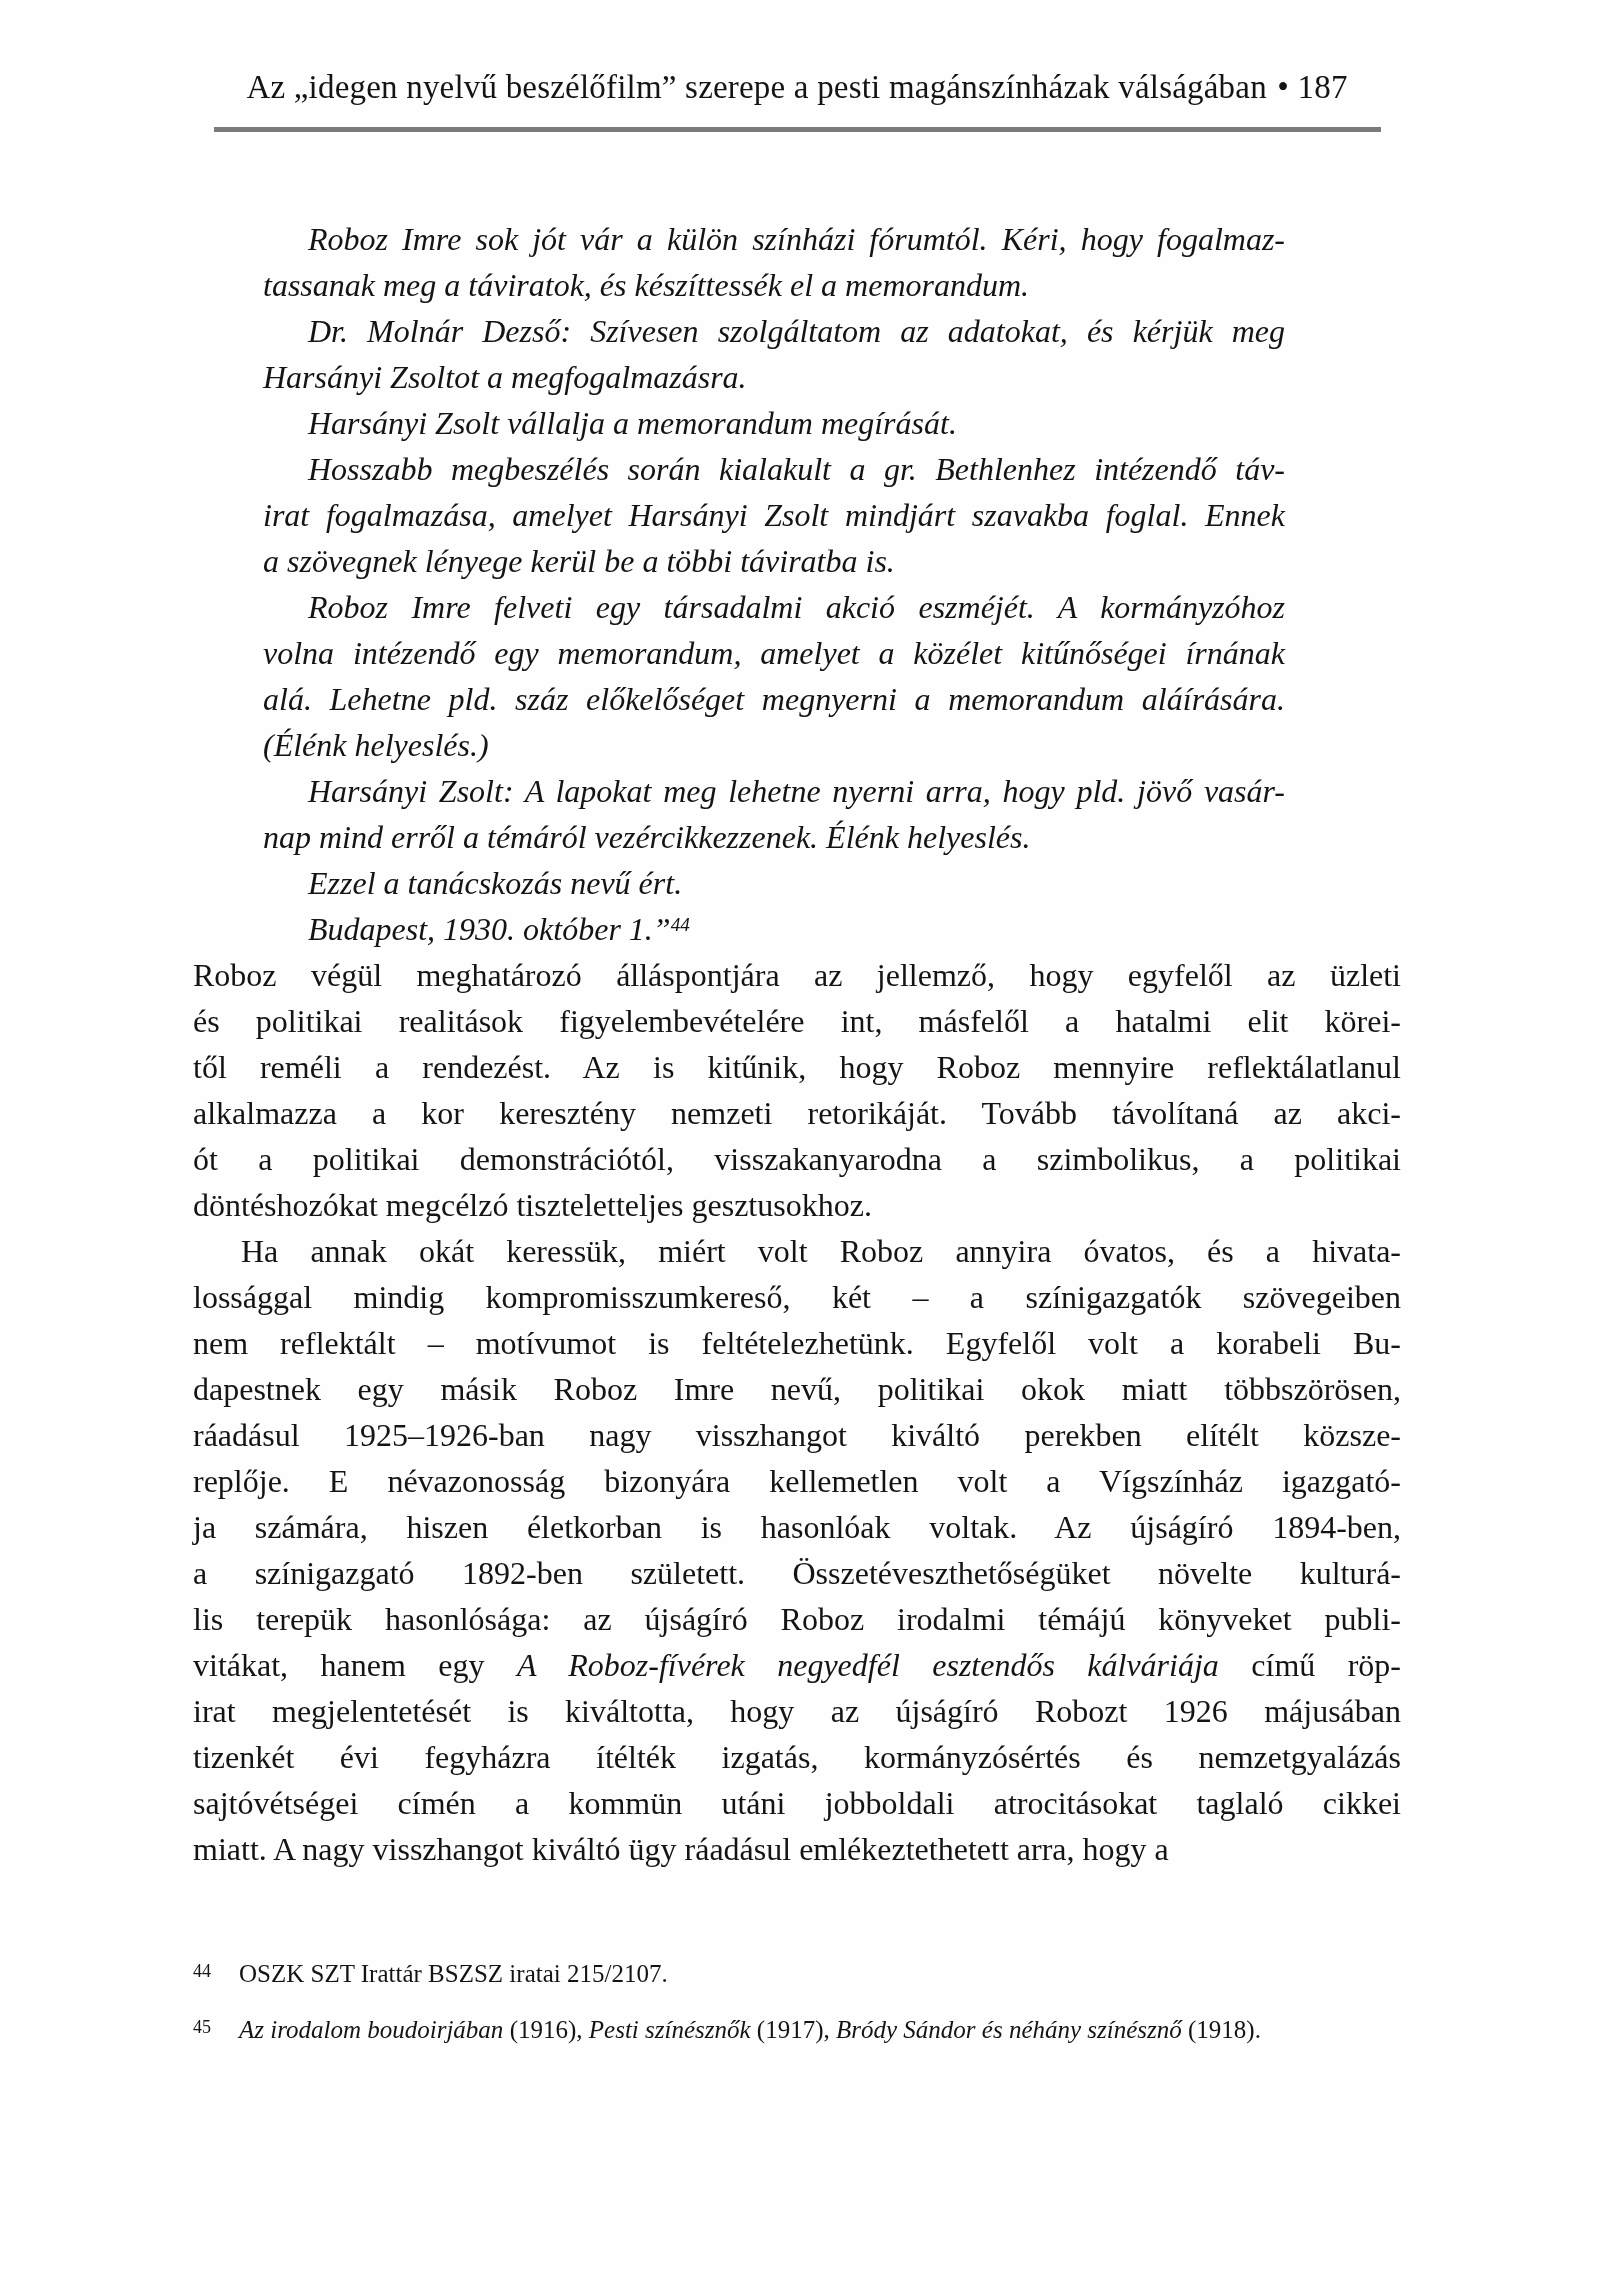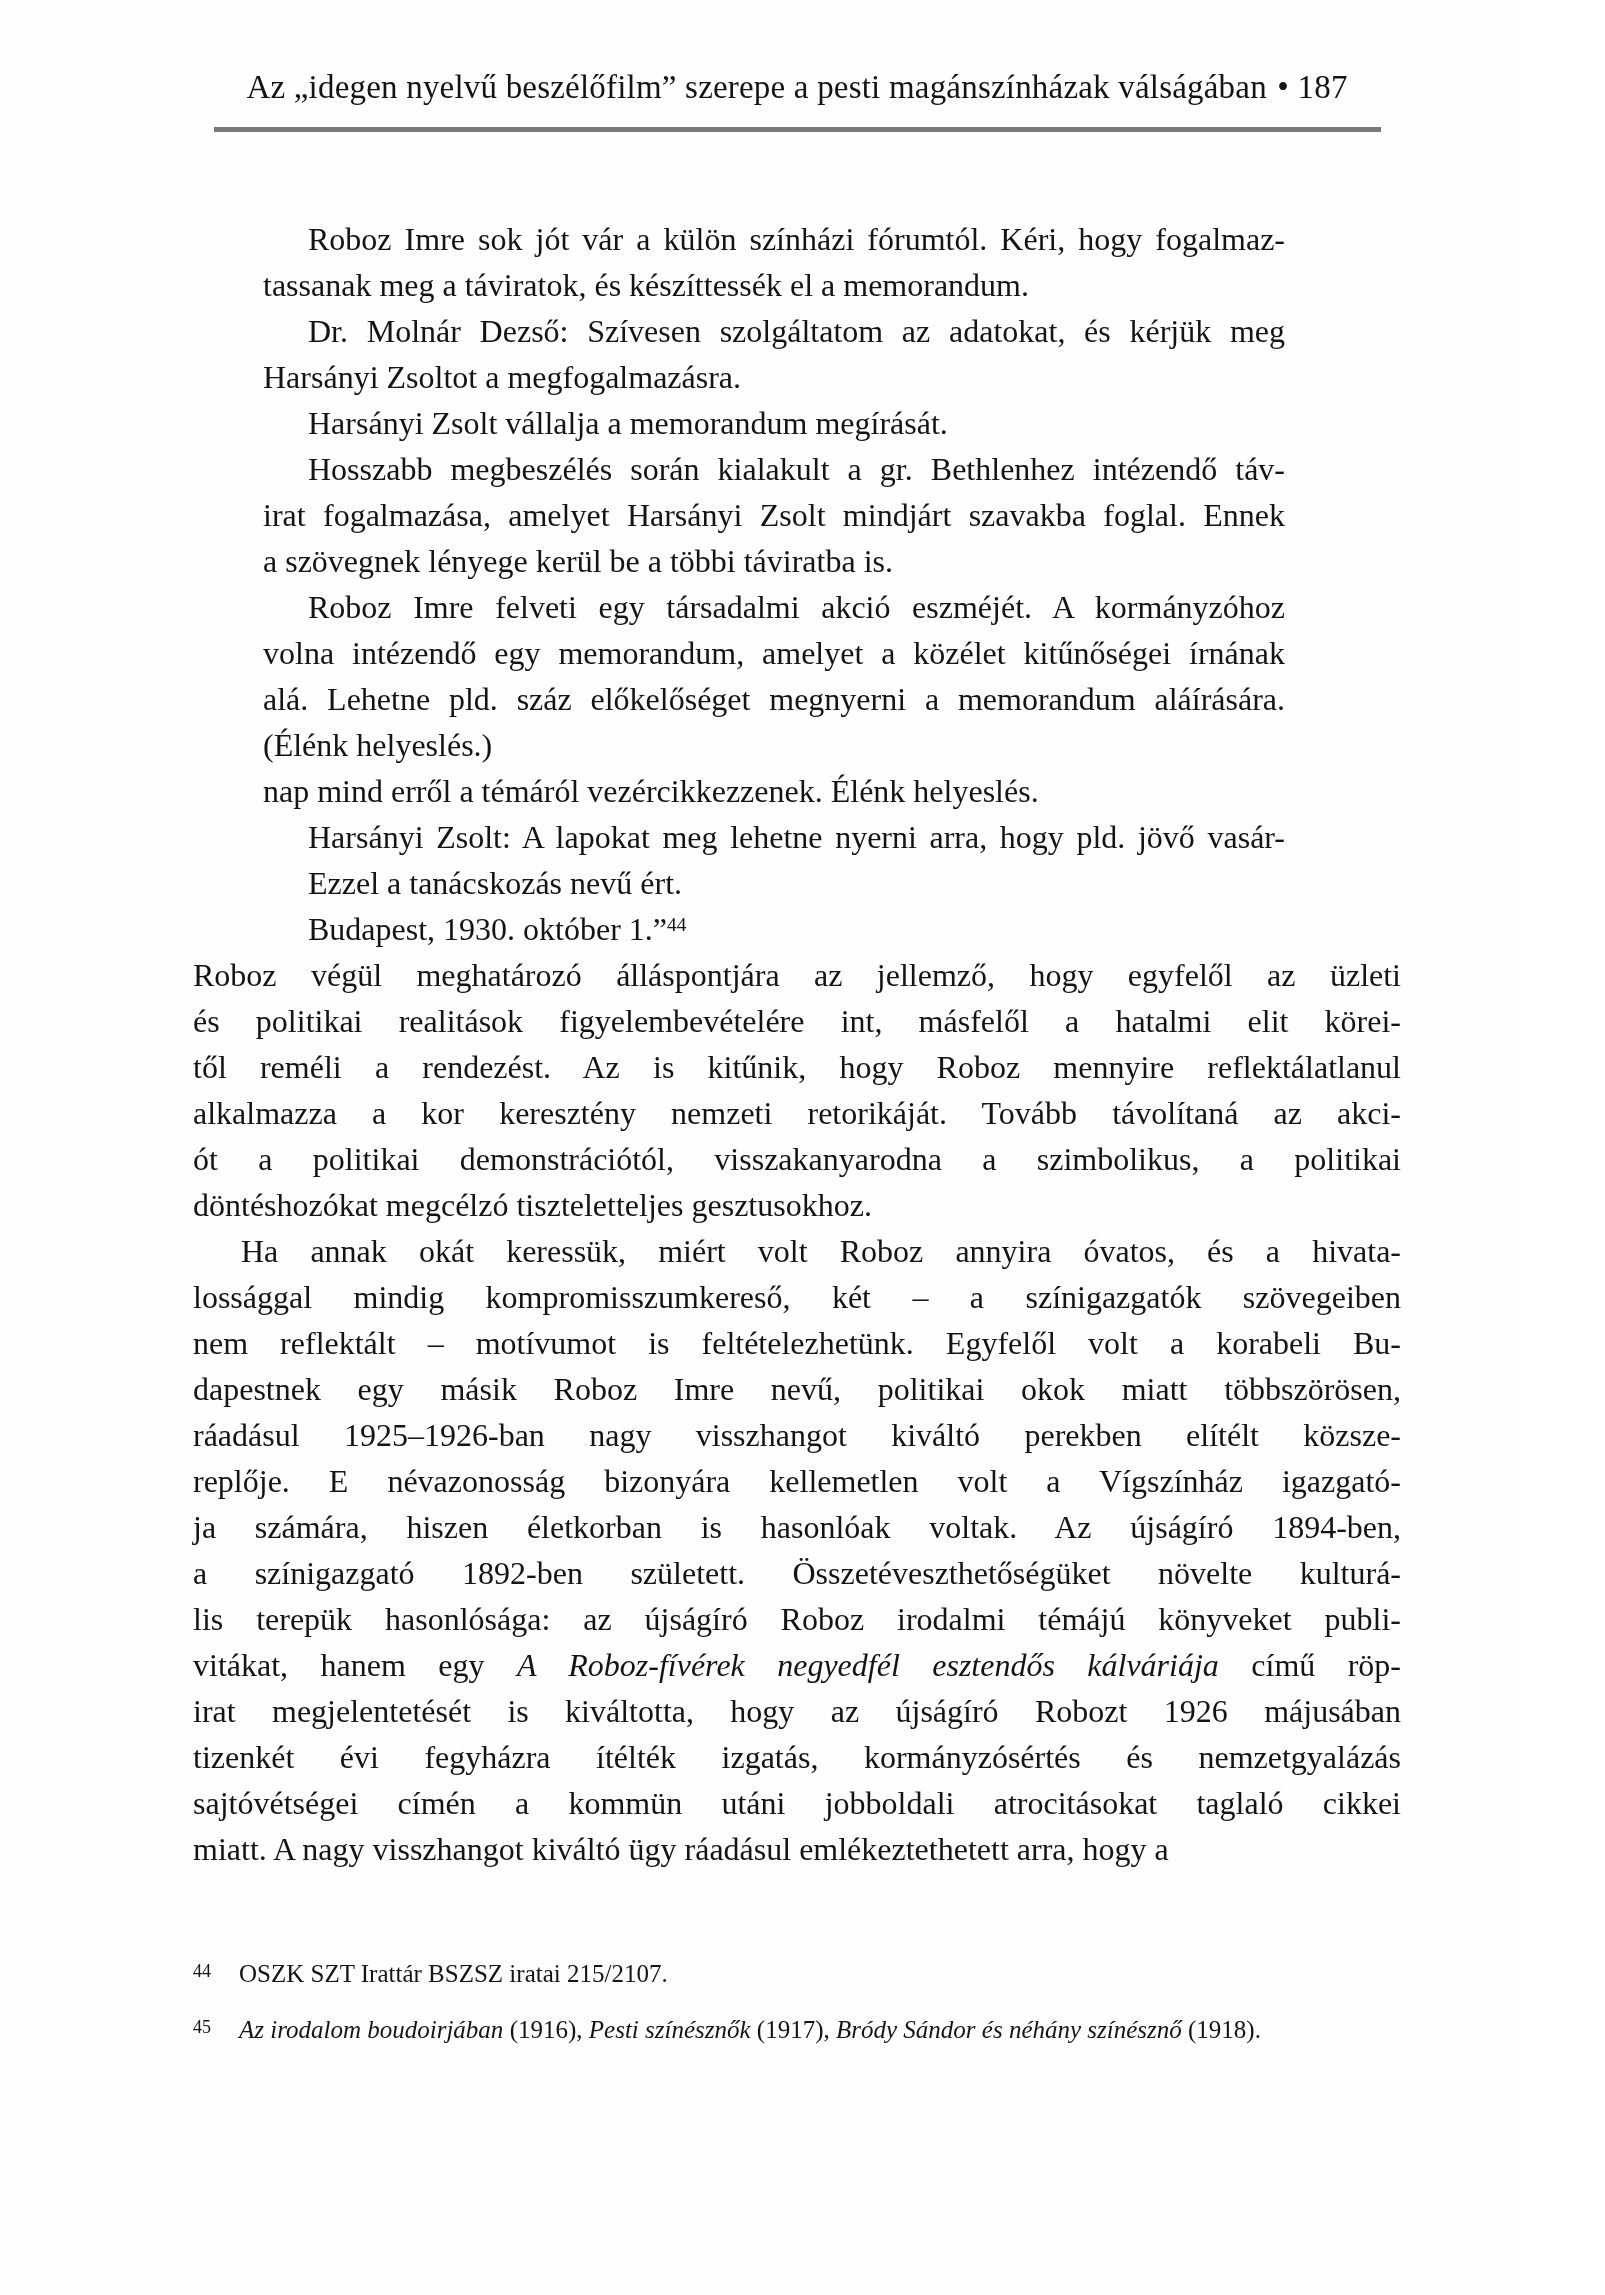--- a/index.html
+++ b/index.html
@@ -49,20 +49,21 @@
   .line.para-last {
     text-align-last: left;
     -moz-text-align-last: left;
   }
 
   
   .quote {
     margin-top: 84px;
     margin-left: 70px;
     margin-right: 116px;
+    font-style: italic;
   }
   .quote .line.para-first { text-indent: 45px; }
 
   
   .body-text { }
   .body-text .para.indented .line.para-first { text-indent: 48px; }
   .italic-seg { font-style: italic; }
 
   sup.fn-ref {
     font-size: 0.60em;
@@ -119,22 +120,22 @@
           <div class="line"><span class="plain-seg">irat fogalmazása, amelyet Harsányi Zsolt mindjárt szavakba foglal. Ennek</span></div>
           <div class="line para-last"><span class="plain-seg">a szövegnek lényege kerül be a többi táviratba is.</span></div>
         </div>
         <div class="para">
           <div class="line para-first"><span class="plain-seg">Roboz Imre felveti egy társadalmi akció eszméjét. A kormányzóhoz</span></div>
           <div class="line"><span class="plain-seg">volna intézendő egy memorandum, amelyet a közélet kitűnőségei írnának</span></div>
           <div class="line"><span class="plain-seg">alá. Lehetne pld. száz előkelőséget megnyerni a memorandum aláírására.</span></div>
           <div class="line para-last"><span class="plain-seg">(Élénk helyeslés.)</span></div>
         </div>
         <div class="para">
+          <div class="line para-first"><span class="plain-seg">Harsányi Zsolt: A lapokat meg lehetne nyerni arra, hogy pld. jövő vasár-</span></div>
           <div class="line para-last"><span class="plain-seg">nap mind erről a témáról vezércikkezzenek. Élénk helyeslés.</span></div>
-          <div class="line para-first"><span class="plain-seg">Harsányi Zsolt: A lapokat meg lehetne nyerni arra, hogy pld. jövő vasár-</span></div>
         </div>
         <div class="para">
           <div class="line para-first para-last"><span class="plain-seg">Ezzel a tanácskozás nevű ért.</span></div>
         </div>
         <div class="para">
           <div class="line para-first para-last"><span class="plain-seg">Budapest, 1930. október 1.”</span><sup class="fn-ref">44</sup></div>
         </div>
       </section>
 
     <section class="body-text" id="bodytext">

